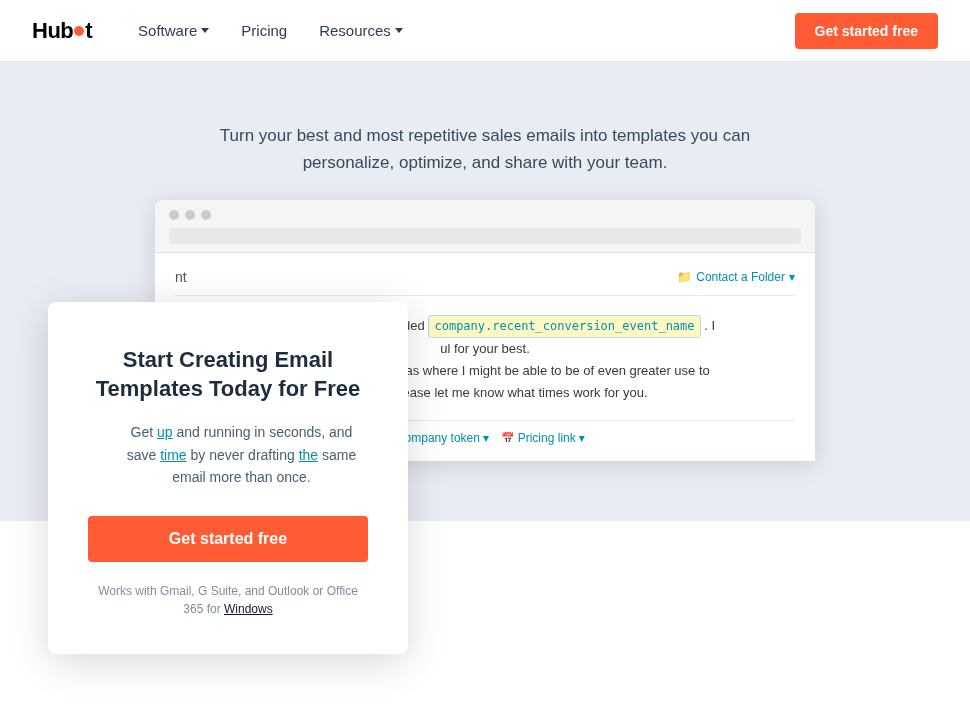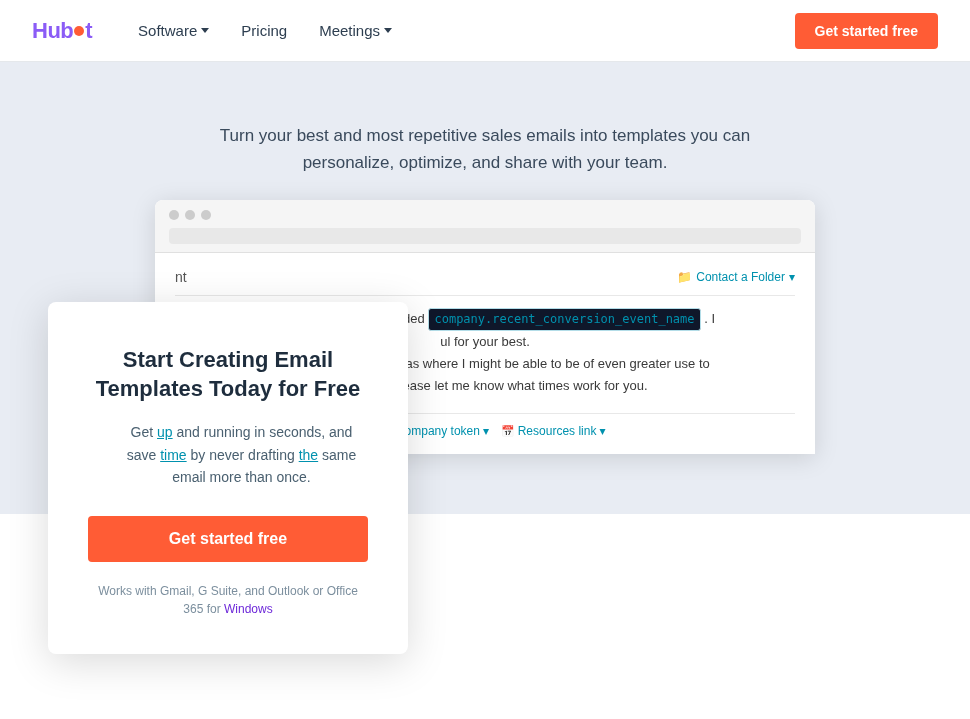--- a/index.html
+++ b/index.html
@@ -17,21 +17,21 @@
       z-index: 10;
     }
     .navbar-logo {
       display: flex;
       align-items: center;
       margin-right: 32px;
     }
     .logo-text {
       font-size: 22px;
       font-weight: 700;
-      color: #8b5cf6;
+      color: #000000;
       letter-spacing: -0.5px;
     }
     .logo-spot {
       display: inline-block;
       width: 10px;
       height: 10px;
       background: #ff5c35;
       border-radius: 50%;
       margin: 0 1px;
       vertical-align: middle;
@@ -155,27 +155,28 @@
     .folder-icon { color: #7c98b6; }
 
     .email-body {
       font-size: 13px;
       color: #3a3a3a;
       line-height: 1.7;
       margin-bottom: 16px;
     }
     .token-tag {
       display: inline-block;
-      background: #0f172a;
+      background: #fef9c3;
       color: #0091ae;
       border: 1px solid #b3dde8;
       border-radius: 3px;
       padding: 0 5px;
       font-size: 12px;
       font-family: monospace;
+      margin-top: 7px;
     }
     .template-toolbar {
       display: flex;
       gap: 12px;
       align-items: center;
       border-top: 1px solid #e8e8e8;
       padding-top: 10px;
       font-size: 12px;
       color: #0091ae;
       flex-wrap: wrap;
@@ -232,21 +233,21 @@
       font-weight: 600;
       cursor: pointer;
       width: 100%;
       margin-bottom: 20px;
     }
     .card-note {
       font-size: 12px;
       color: #7c8f9e;
       line-height: 1.5;
     }
-    .card-note a { color: #6d28d9; }
+    .card-note a { color: #0f172a; text-decoration: underline; }
 
     
     .content-area {
       background: #e8ecf3;
       height: 60px;
     }
   </style>
 </head>
 <body>
 
@@ -258,21 +259,21 @@
   </div>
   <div class="nav-links">
     <div class="nav-link">
       <span>Software</span>
       <span class="nav-chevron"></span>
     </div>
     <div class="nav-link">
       <span>Pricing</span>
     </div>
     <div class="nav-link">
-      <span>Meetings</span>
+      <span>Resources</span>
       <span class="nav-chevron"></span>
     </div>
   </div>
   <button class="nav-cta">Get started free</button>
 </nav>
 
 <section class="hero-section">
   <p class="hero-subtitle">Turn your best and most repetitive sales emails into templates you can personalize, optimize, and share with your team.</p>
 
   <div class="browser-mockup">
@@ -314,21 +315,21 @@
           <span>Contact token</span>
           <span>▾</span>
         </div>
         <div class="toolbar-item">
           <span class="toolbar-icon">🏢</span>
           <span>Company token</span>
           <span>▾</span>
         </div>
         <div class="toolbar-item">
           <span class="toolbar-icon">📅</span>
-          <span>Resources link</span>
+          <span>Pricing link</span>
           <span>▾</span>
         </div>
       </div>
     </div>
   </div>
 
   <div class="floating-card">
     <h2 class="card-title">Start Creating Email Templates Today for Free</h2>
     <p class="card-subtitle">
       Get <a>up</a> and running in seconds, and save <a>time</a> by never drafting <a>the</a> same email more than once.

